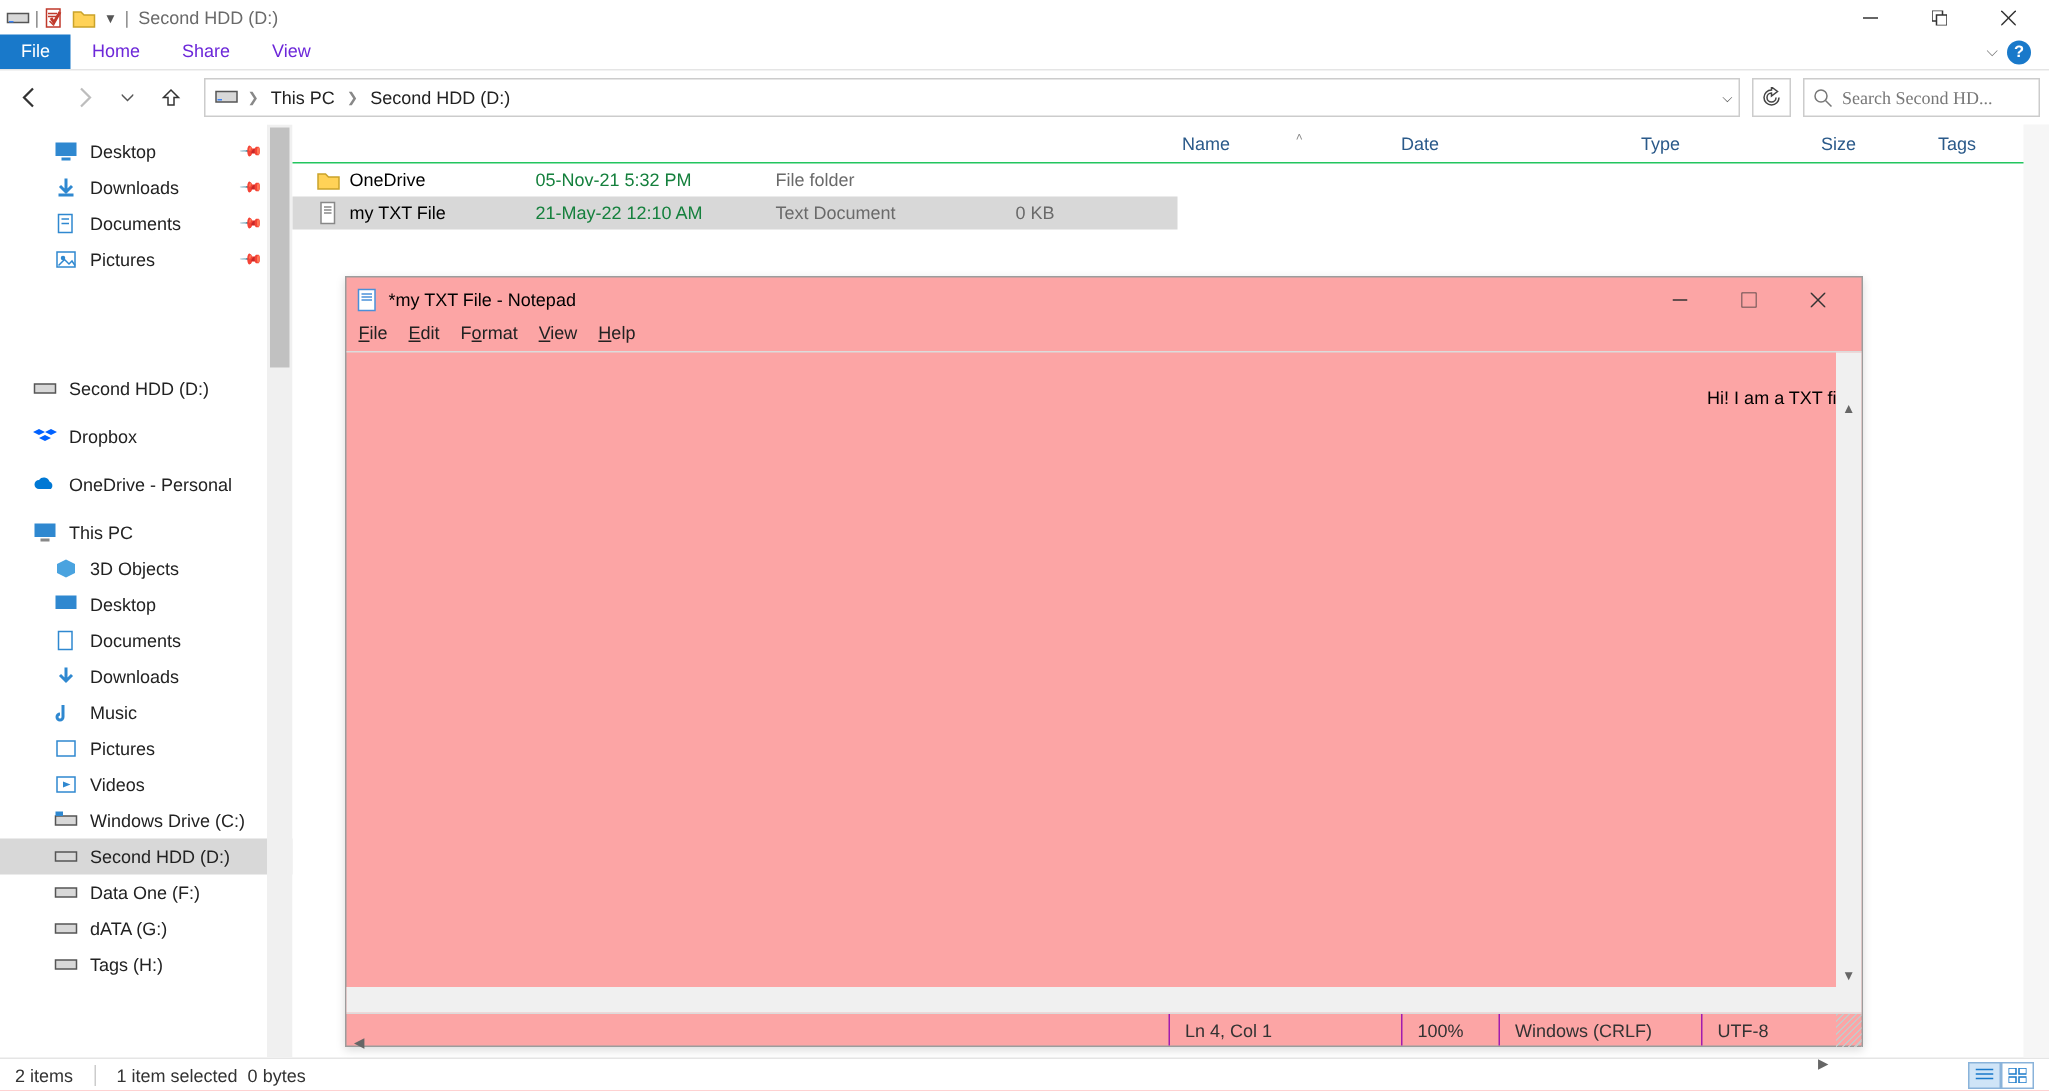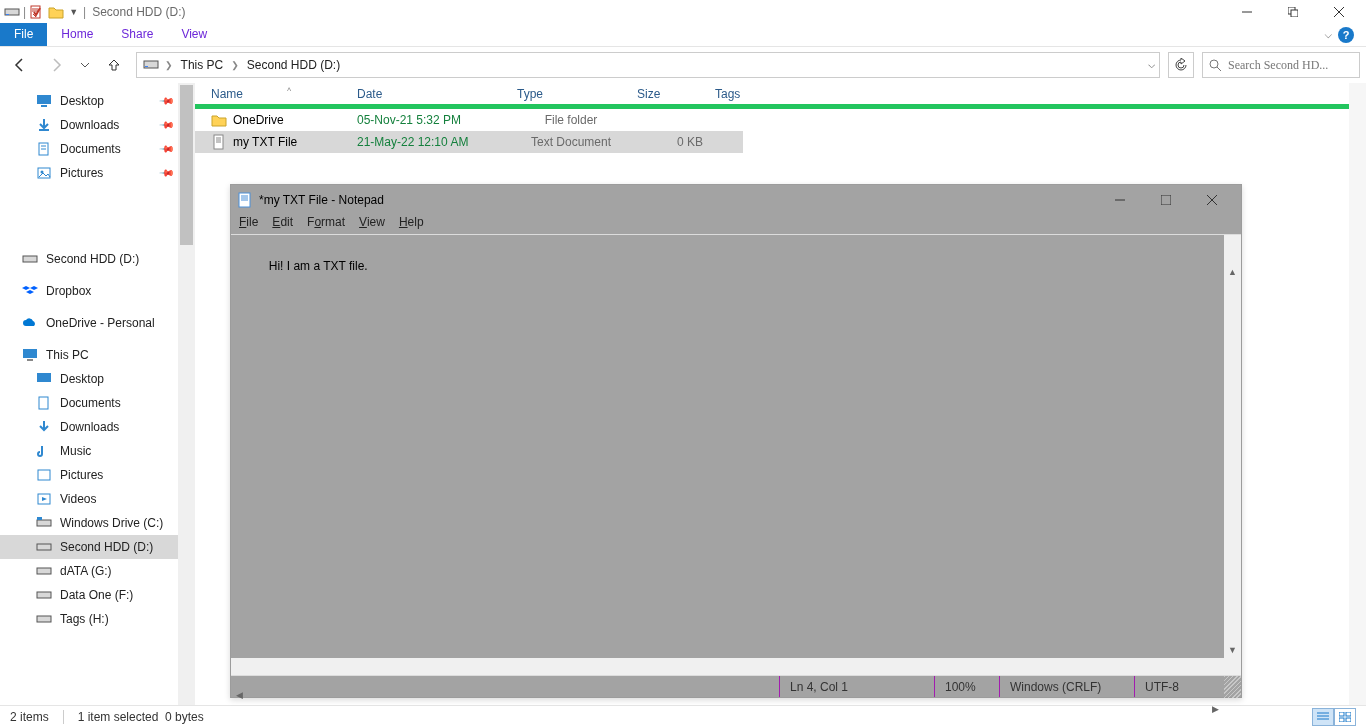--- a/index.html
+++ b/index.html
@@ -39,45 +39,45 @@
 .nav-group { margin-bottom:10px; }
 .nav-item { height:24px; display:flex; align-items:center; padding-left:22px; gap:8px; color:#222; }
 .nav-item.sub { padding-left:36px; }
 .nav-item.sub2 { padding-left:36px; }
 .nav-item .pin { margin-left:auto; margin-right:22px; color:#777; transform: rotate(45deg); font-size:10px;}
 .nav-item.selected { background:#d8d8d8; }
 .ico { width:16px; height:16px; display:inline-flex; align-items:center; justify-content:center; }
 
 .list-area { flex:1; position:relative; }
 .list-scroll { position:absolute; right:0; top:0; width:17px; height:100%; background:#f6f6f6;}
-.col-headers { height:26px; display:flex; align-items:center; border-bottom:5px solid #22c55e; color:#3a6ea5; padding-left: 10px;}
+.col-headers { height:26px; display:flex; align-items:center; border-bottom:1px solid #22c55e; color:#3a6ea5; padding-left: 10px; justify-content: flex-end;}
 .col { padding: 0 10px 0 6px; color:#2b5a8a; font-weight:400;}
 .col.name { width:146px; position:relative;}
 .col.date { width:160px;}
 .col.type { width:120px;}
 .col.size { width:78px; text-align:left;}
 .col.tags { width:80px;}
 .sort-caret { position:absolute; top:-2px; left:56%; font-size:8px; color:#888;}
 .row { height:22px; display:flex; align-items:center; padding-left:10px;}
 .row .cell { padding:0 6px; }
 .row .cell.name { width:146px; display:flex; align-items:center; gap:6px; color:#000;}
 .row .cell.date { width:160px; color:#15803d;}
-.row .cell.type { width:120px; color:#6a6a6a;text-align:center;}
+.row .cell.type { width:120px; color:#6a6a6a;}
 .row .cell.size { width:78px; text-align:right; color:#6a6a6a;}
-.row.selected { background:#d8d8d8; width:548px;}
+.row.selected { background:#d8d8d8; width:590px;}
 .row.normal { width:590px;}
 
 .statusbar { height:22px; border-top:1px solid #e5e5e5; display:flex; align-items:center; padding:0 10px; gap:14px; color:#333; }
 .status-sep { width:1px; height:14px; background:#ccc;}
 .view-switch { margin-left:auto; display:flex; gap:0;}
 .view-btn { width:22px; height:18px; border:1px solid #8ab3da; display:flex; align-items:center; justify-content:center;}
 .view-btn.active { background:#cfe4f7;}
 
 
-.notepad { position:absolute; left:230px; top:184px; width:1012px; height:514px; border:1px solid #9c9c9c; background:#a3a3a3; box-shadow: 0 2px 6px rgba(0,0,0,.15); display:flex; flex-direction:column; }
+.notepad { position:absolute; left:230px; top:184px; width:1012px; height:514px; border:1px solid #9c9c9c; background:#fca5a5; box-shadow: 0 2px 6px rgba(0,0,0,.15); display:flex; flex-direction:column;text-align:right; }
 .np-title { height:30px; display:flex; align-items:center; padding:0 6px; }
 .np-title .np-icon { width:16px; height:16px; margin-right:6px;}
 .np-title .winctrls { margin-left:auto; display:flex;}
 .np-title .winbtn { height:30px; }
 .np-menu { height:20px; display:flex; gap:14px; padding:0 8px; border-bottom:1px solid #dcdcdc; }
 .np-menu span { color:#222; }
 .np-menu span u { text-decoration:underline; }
 .np-body { flex:1; position:relative; padding:6px 4px; font-family: Consolas, monospace; font-size:14px; white-space:pre; }
 .np-body-scroll-v { position:absolute; right:0; top:0; width:17px; bottom:17px; background:#f0f0f0;}
 .np-body-scroll-v .arrow { height:17px; display:flex; align-items:center; justify-content:center; color:#666; font-size:9px;}
@@ -293,20 +293,28 @@
             <rect x="1" y="2" width="14" height="9" fill="#2f88d0"></rect>
             <rect x="5" y="12" width="6" height="2" fill="#888"></rect>
           </svg>
         </span>
         <span>This PC</span>
       </div>
 
     <div class="nav-item sub2">
         <span class="ico">
           <svg viewBox="0 0 16 16">
+            <path d="M8 2 L14 5 V11 L8 14 L2 11 V5 Z" fill="#4aa3df"></path>
+          </svg>
+        </span>
+        <span>3D Objects</span>
+      </div>
+    <div class="nav-item sub2">
+        <span class="ico">
+          <svg viewBox="0 0 16 16">
             <rect x="1" y="2" width="14" height="9" fill="#2f88d0"></rect>
           </svg>
         </span>
         <span>Desktop</span>
       </div>
     <div class="nav-item sub2">
         <span class="ico">
           <svg viewBox="0 0 16 16">
             <rect x="3" y="2" width="9" height="12" fill="#fff" stroke="#2f88d0"></rect>
           </svg>
@@ -362,29 +370,29 @@
           </svg>
         </span>
         <span>Second HDD (D:)</span>
       </div>
     <div class="nav-item sub2">
         <span class="ico">
           <svg viewBox="0 0 16 16">
             <rect x="1" y="5" width="14" height="6" fill="#d8d8d8" stroke="#555"></rect>
           </svg>
         </span>
+        <span>Data One (F:)</span>
+      </div>
+    <div class="nav-item sub2">
+        <span class="ico">
+          <svg viewBox="0 0 16 16">
+            <rect x="1" y="5" width="14" height="6" fill="#d8d8d8" stroke="#555"></rect>
+          </svg>
+        </span>
         <span>dATA (G:)</span>
-      </div>
-    <div class="nav-item sub2">
-        <span class="ico">
-          <svg viewBox="0 0 16 16">
-            <rect x="1" y="5" width="14" height="6" fill="#d8d8d8" stroke="#555"></rect>
-          </svg>
-        </span>
-        <span>Data One (F:)</span>
       </div>
     <div class="nav-item sub2">
         <span class="ico">
           <svg viewBox="0 0 16 16">
             <rect x="1" y="5" width="14" height="6" fill="#d8d8d8" stroke="#555"></rect>
           </svg>
         </span>
         <span>Tags (H:)</span>
       </div>
   </div>

